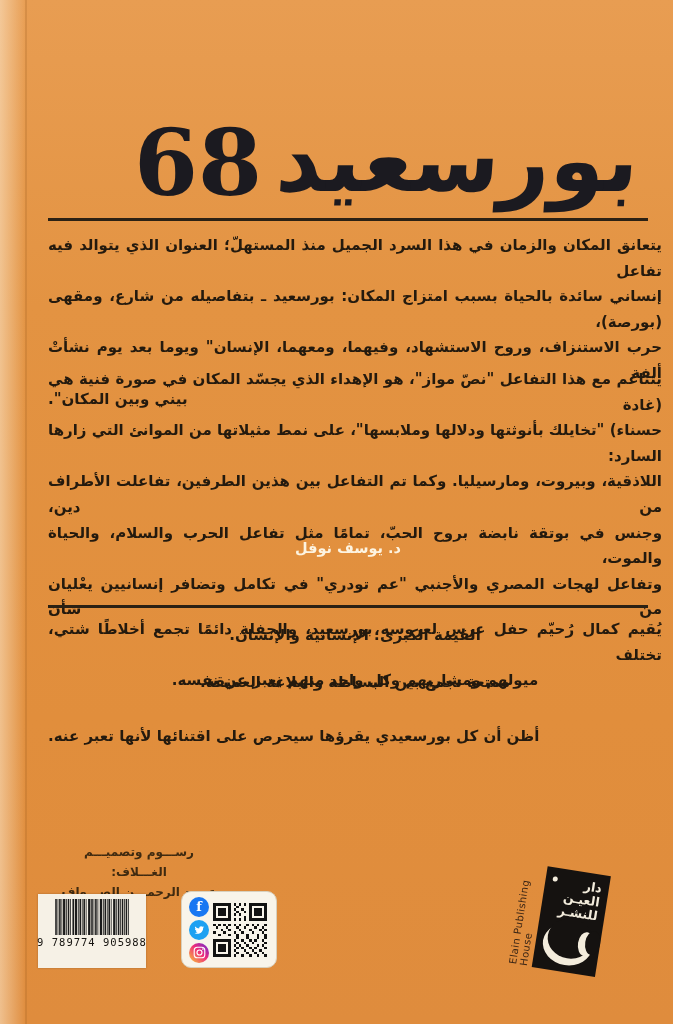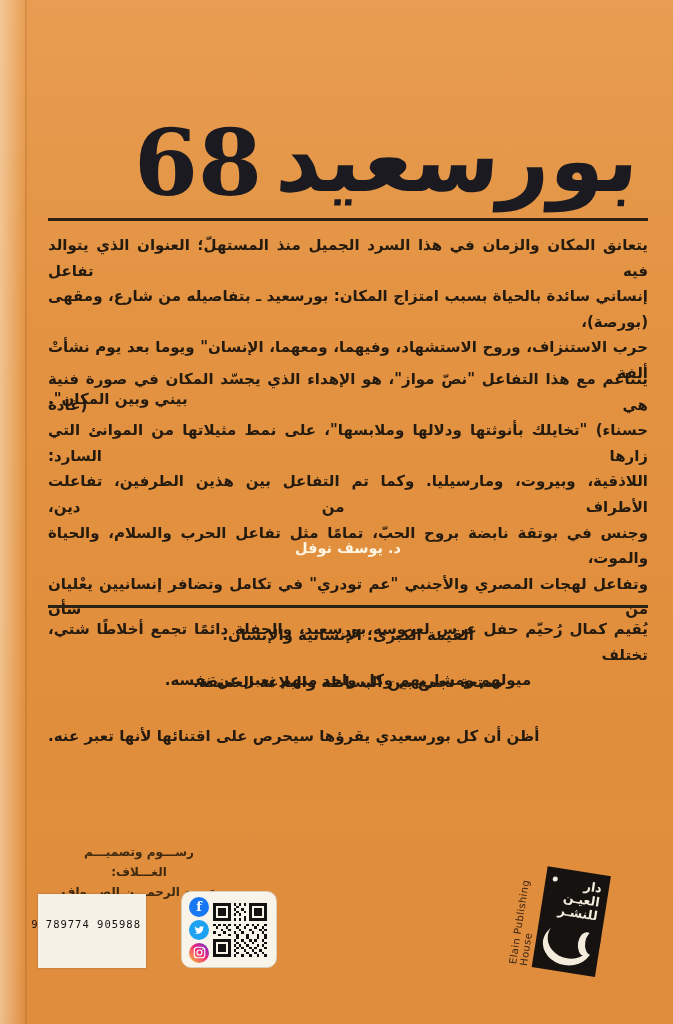--- a/index.html
+++ b/index.html
@@ -30,21 +30,21 @@
   }
   .title-num {
     font-family:"DejaVu Serif", serif; font-size:92px; font-weight:bold;
     display:inline-block; margin-right:10px; position:relative; top:4px;margin-top:31px;
   }
 
   .rule { position:absolute; left:48px; right:25px; height:3px; background:#2b2114; }
   .rule1 { top:218px; }
   .rule2 { top:605px; }
 
-  .para { position:absolute; left:48px; right:25px; direction:rtl; }
+  .para { position:absolute; left:48px; right:11px; direction:rtl; }
   .jline {
     display:block; font-size:15px; font-weight:bold; line-height:25.6px;
     color:#241a0e; text-align:justify; text-align-last:justify;
   }
   .p-endleft  .jline:last-child { text-align-last:left; }
   .p-endcenter .jline:last-child { text-align-last:center; }
 
   .p1 { top:233px; }
   .p2 { top:367px; }
   .p3 { top:617px; }
@@ -60,21 +60,21 @@
 
   .credits {
     position:absolute; left:56px; top:842px; width:166px;
     direction:rtl; text-align:center; color:#3f2a10;
     font-size:12px; font-weight:bold; line-height:20px;
   }
 
   
   .barcode-box {
     position:absolute; left:38px; top:894px; width:108px; height:74px;
-    background:#f6f1e6; display:flex; flex-direction:row; align-items:center;
+    background:#f6f1e6; display:flex; flex-direction:column; align-items:center;
     justify-content:flex-end; padding:5px 5px 20px; box-shadow:0 0 2px rgba(0,0,0,.25);
   }
   .barcode-num {
     font-family:"DejaVu Sans Mono", monospace; font-size:10.5px; color:#15130f;
     letter-spacing:1px; margin-top:1px; white-space:nowrap;
   }
 
   
   .social-box {
     position:absolute; left:181px; top:891px; width:96px; height:77px;

